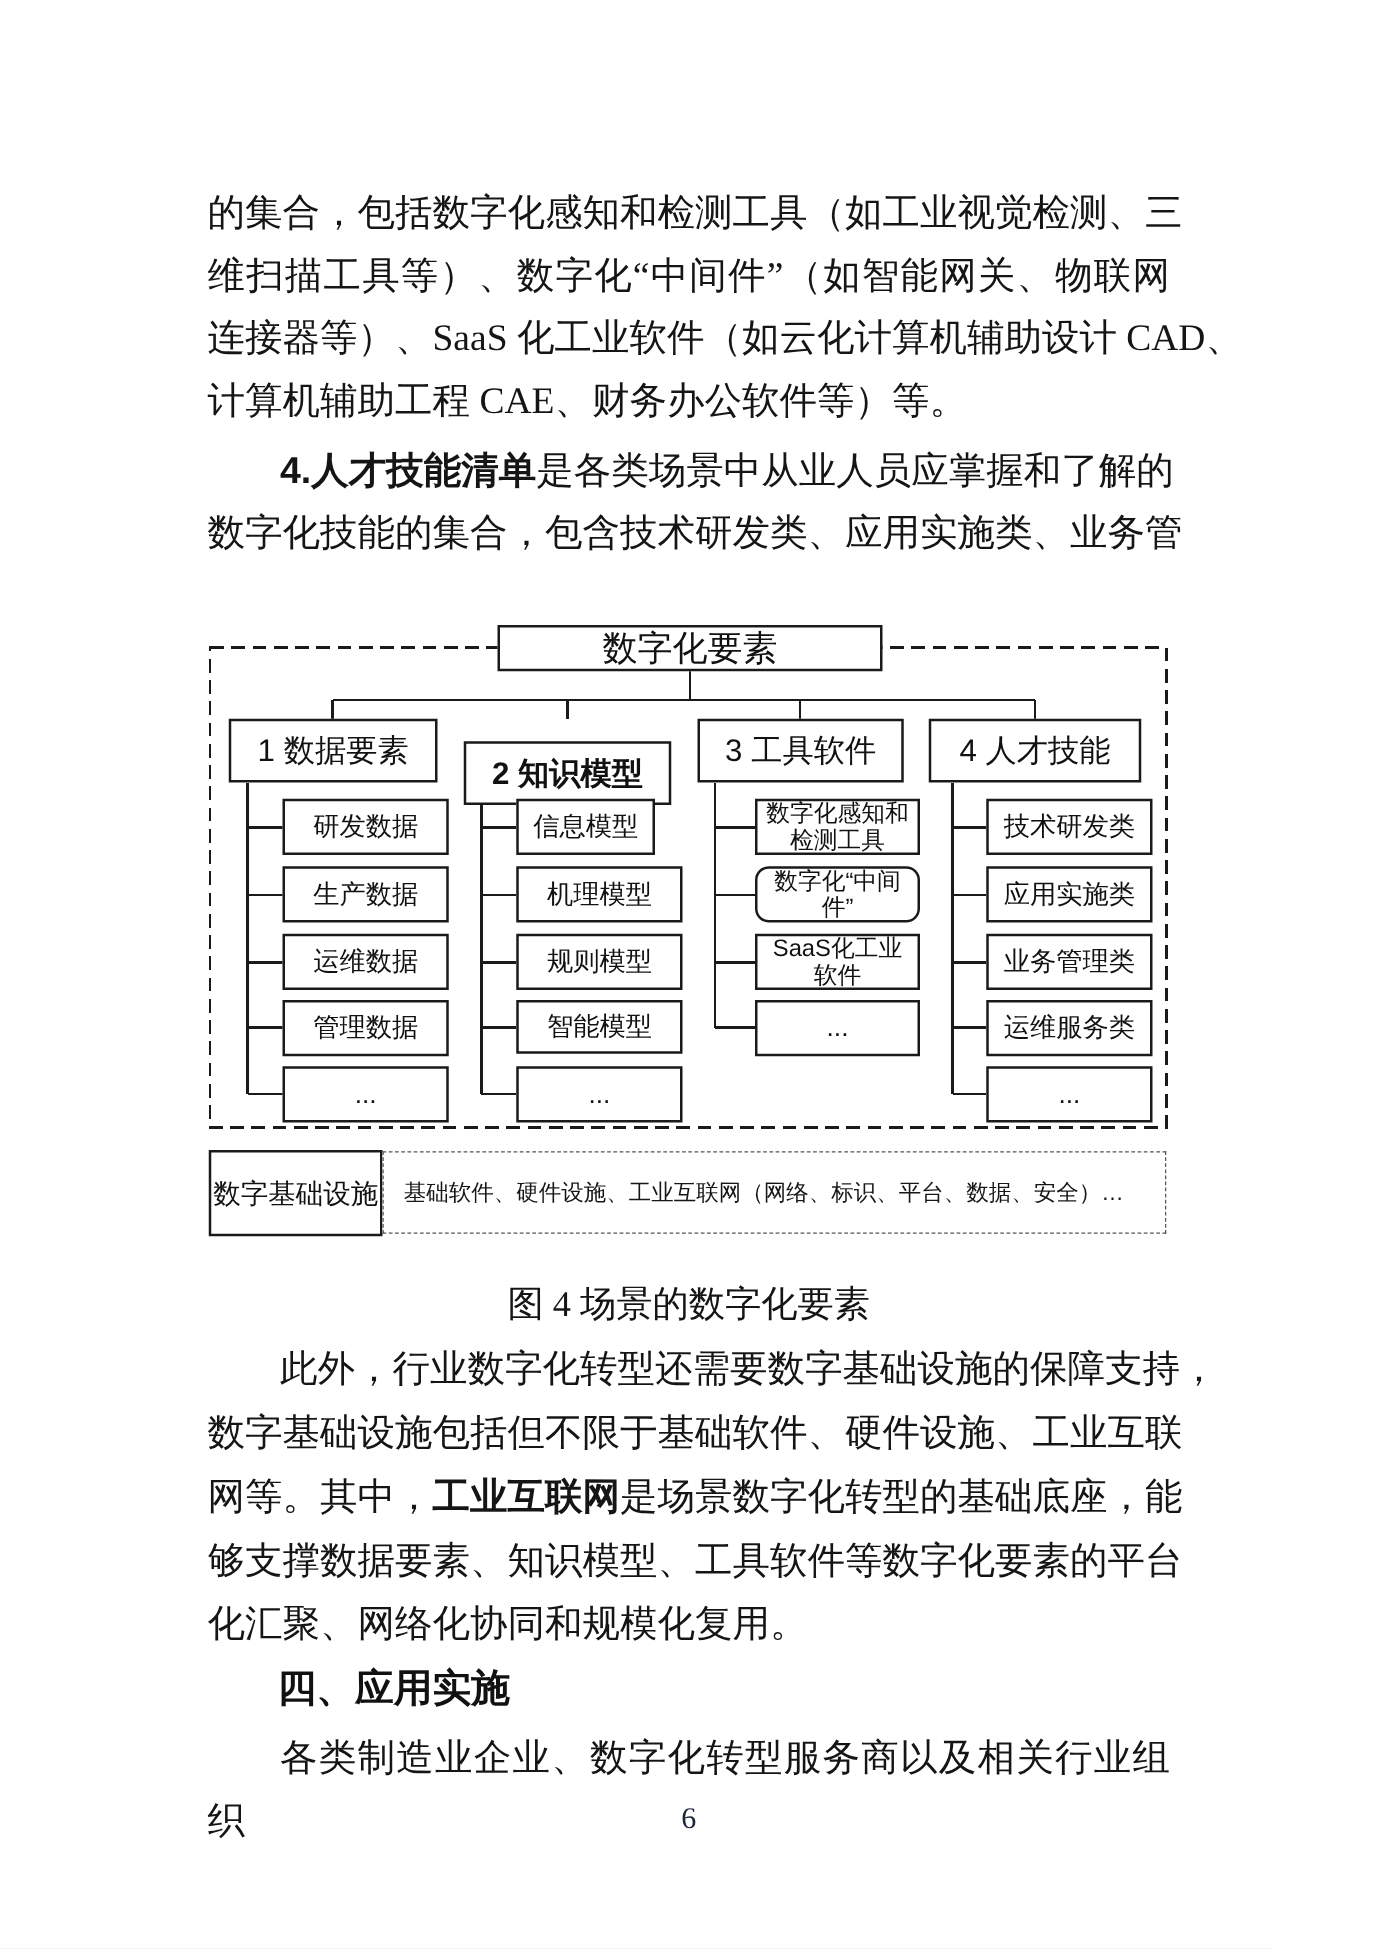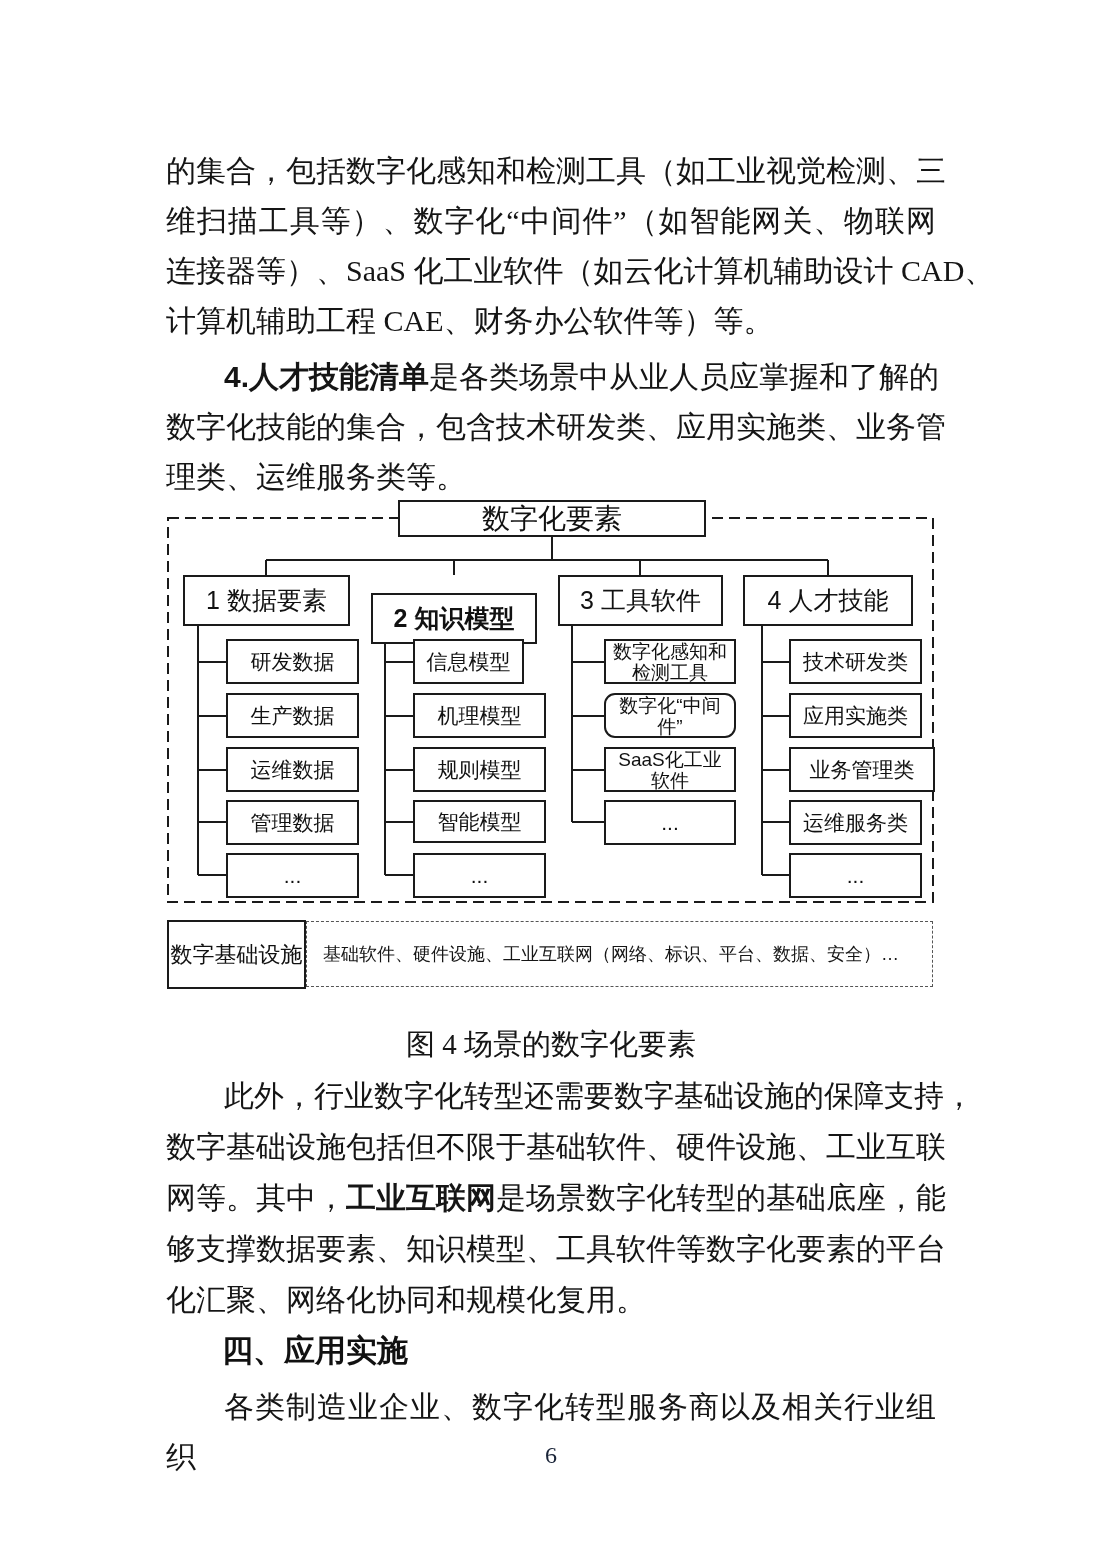--- a/index.html
+++ b/index.html
@@ -111,21 +111,20 @@
   <div class="textblock" style="top:146px;">
     <div class="bline">的集合，包括数字化感知和检测工具（如工业视觉检测、三</div>
     <div class="bline">维扫描工具等）、数字化“中间件”（如智能网关、物联网</div>
     <div class="bline">连接器等）、SaaS 化工业软件（如云化计算机辅助设计 CAD、</div>
     <div class="bline last">计算机辅助工程 CAE、财务办公软件等）等。</div>
   </div>
 
   <div class="textblock" style="top:352px;">
     <div class="bline indent"><span class="lead-bold">4.人才技能清单</span><span>是各类场景中从业人员应掌握和了解的</span></div>
     <div class="bline">数字化技能的集合，包含技术研发类、应用实施类、业务管</div>
-    <div class="bline last">理类、运维服务类等。</div>
   </div>
 
   <div class="figure">
 
     <svg class="connectors" viewBox="0 0 780 500" shape-rendering="crispEdges">
 
       <rect x="8" y="21" width="765" height="384" fill="none" stroke="#1a1a1a" stroke-width="2" stroke-dasharray="11,6"></rect>
 
       <line x1="392" y1="40" x2="392" y2="63" stroke="#1a1a1a" stroke-width="2"></line>
       <line x1="106" y1="63" x2="668" y2="63" stroke="#1a1a1a" stroke-width="2"></line>
@@ -184,21 +183,21 @@
     <div class="fbox sub-box two-line" style="left:444px; top:142px; width:132px; height:45px;">数字化感知和
 检测工具</div>
     <div class="fbox sub-box two-line" style="left:444px; top:196px; width:132px; height:45px;border-radius:11px;">数字化“中间
 件”</div>
     <div class="fbox sub-box two-line" style="left:444px; top:250px; width:132px; height:45px;">SaaS化工业
 软件</div>
     <div class="fbox sub-box" style="left:444px; top:303px; width:132px; height:45px;">...</div>
 
     <div class="fbox sub-box" style="left:629px; top:142px; width:133px; height:45px;">技术研发类</div>
     <div class="fbox sub-box" style="left:629px; top:196px; width:133px; height:45px;">应用实施类</div>
-    <div class="fbox sub-box" style="left:629px; top:250px; width:146px; height:45px;">业务管理类</div>
+    <div class="fbox sub-box" style="left:629px; top:250px; width:133px; height:45px;">业务管理类</div>
     <div class="fbox sub-box" style="left:629px; top:303px; width:133px; height:45px;">运维服务类</div>
     <div class="fbox sub-box" style="left:629px; top:356px; width:133px; height:45px;">...</div>
 
     <div class="fbox infra-label" style="left:7px; top:423px; width:139px; height:69px;">数字基础设施</div>
     <div class="infra-content" style="left:146px; top:424px; width:627px; height:66px;">基础软件、硬件设施、工业互联网（网络、标识、平台、数据、安全）…</div>
   </div>
 
   <div class="caption" style="top:1024px;">图 4 场景的数字化要素</div>
 
   <div class="textblock p3" style="top:1070px;">

